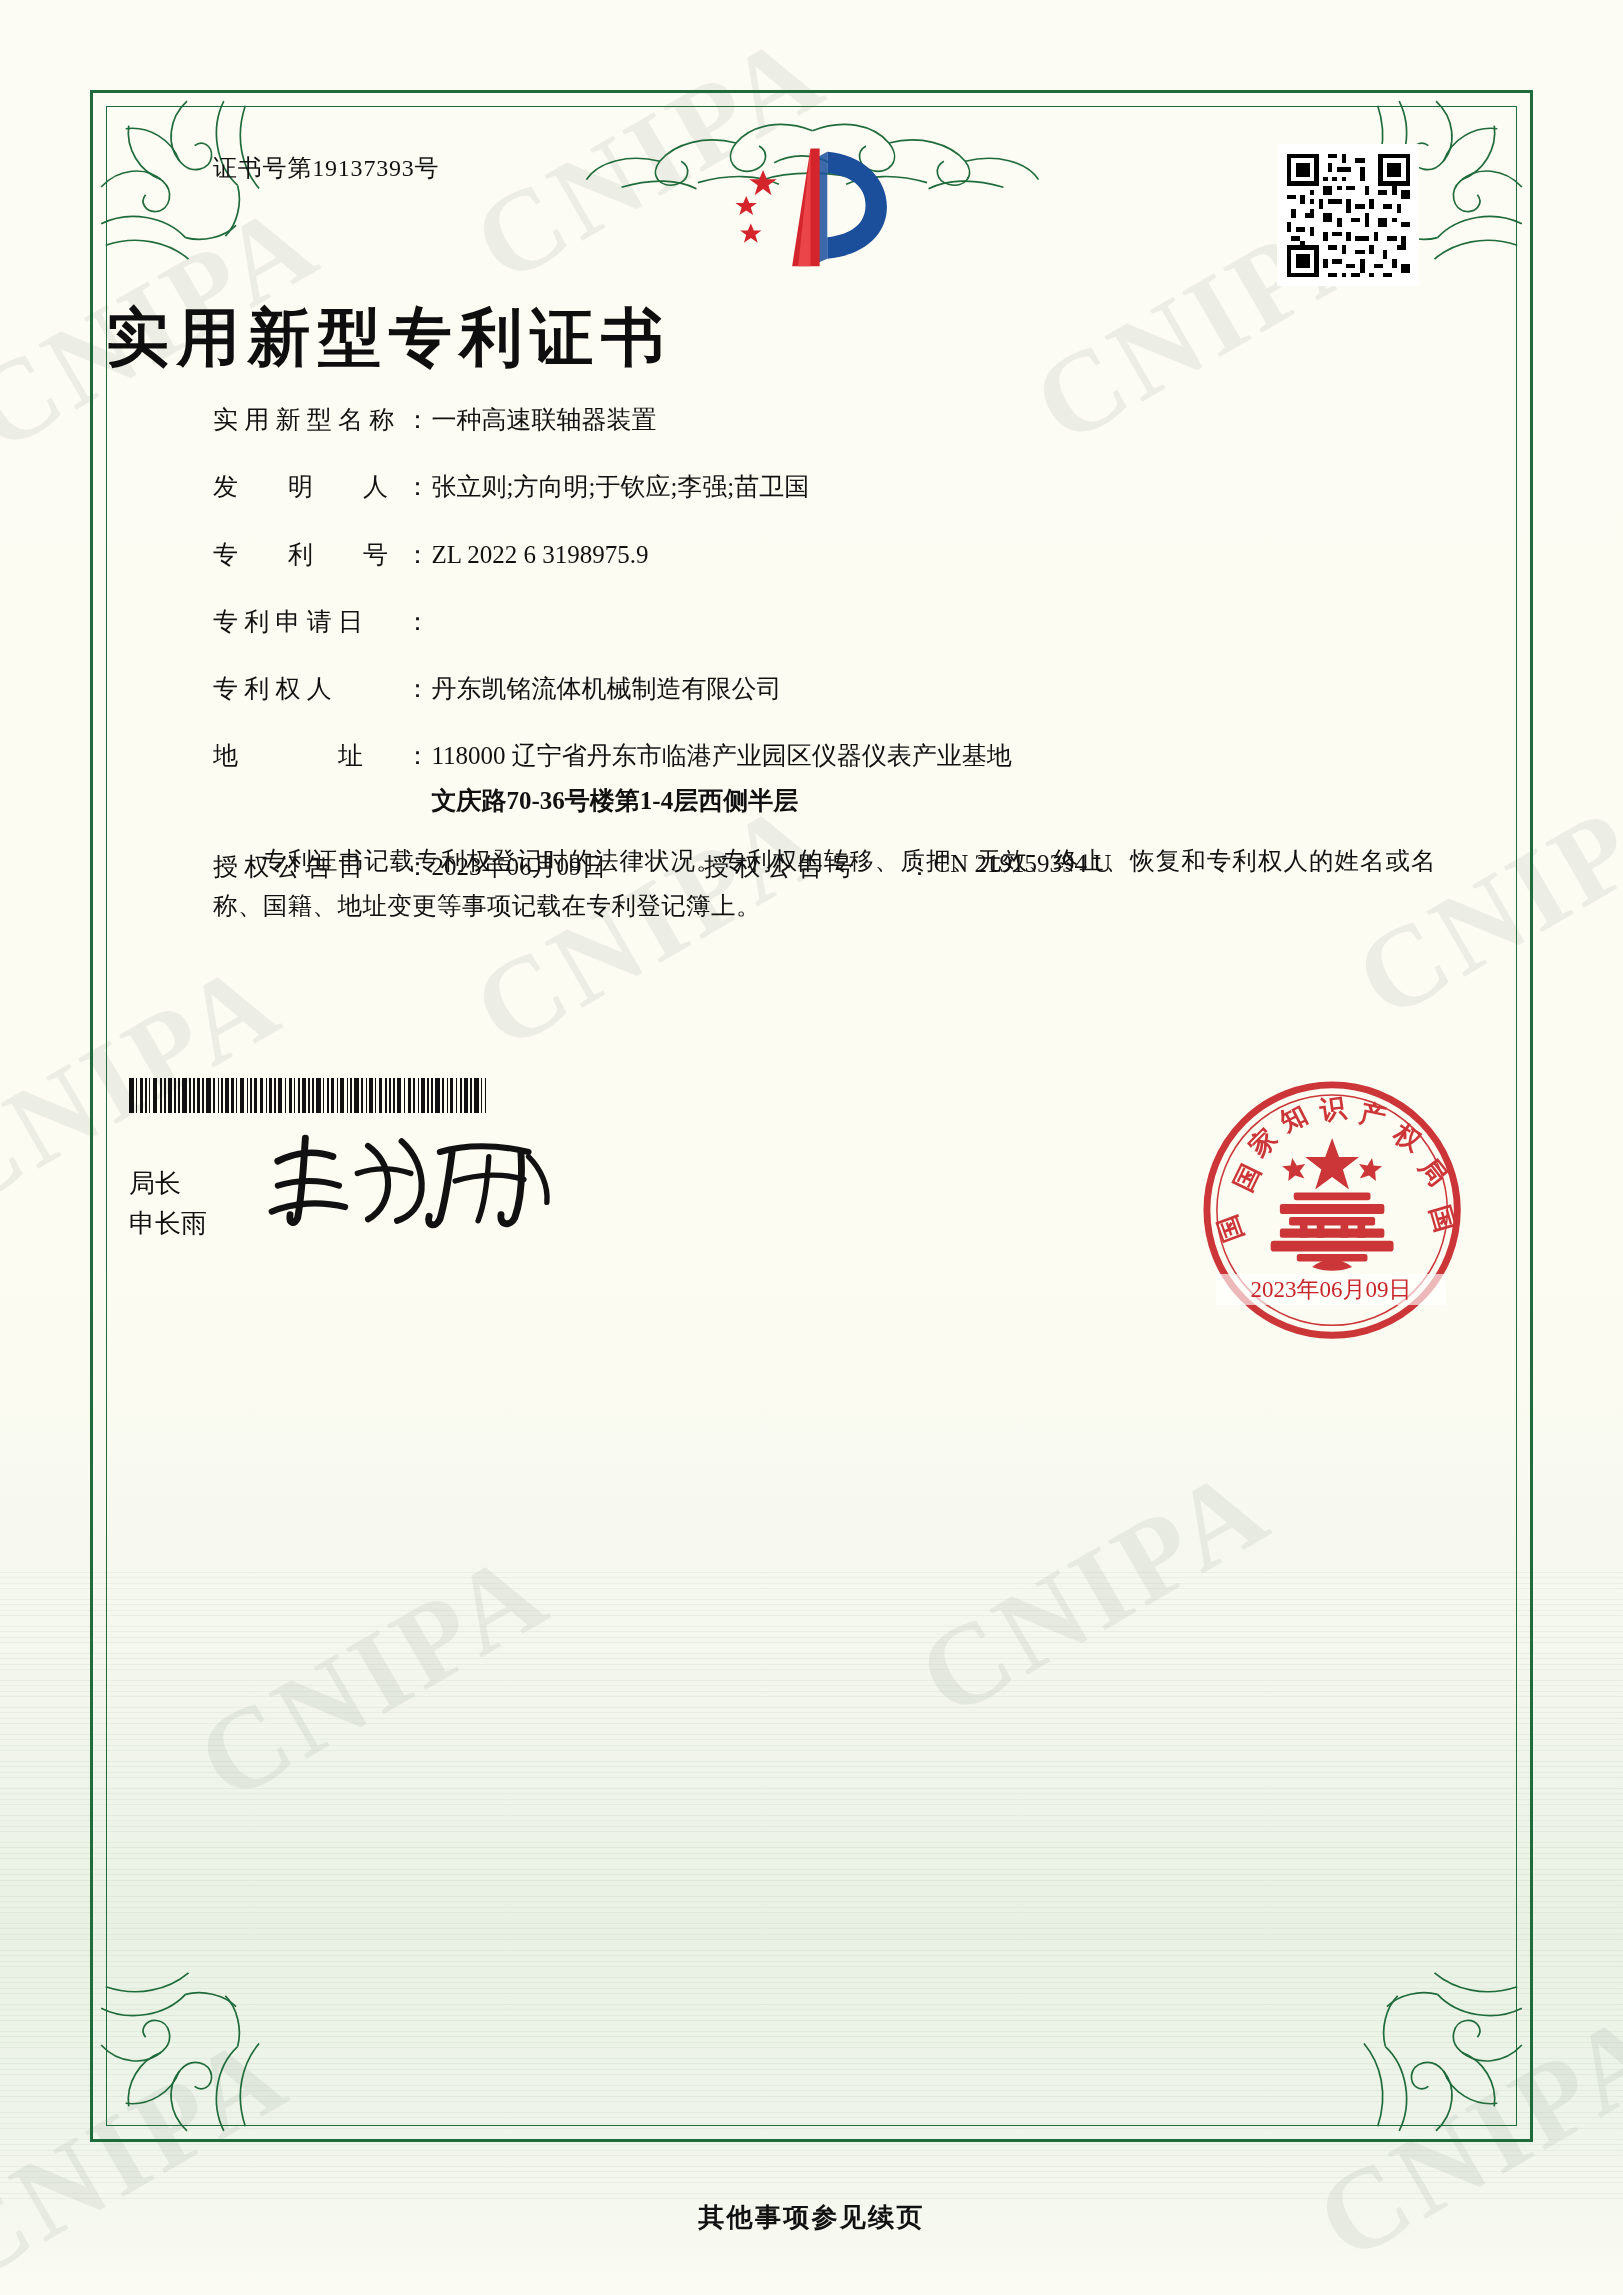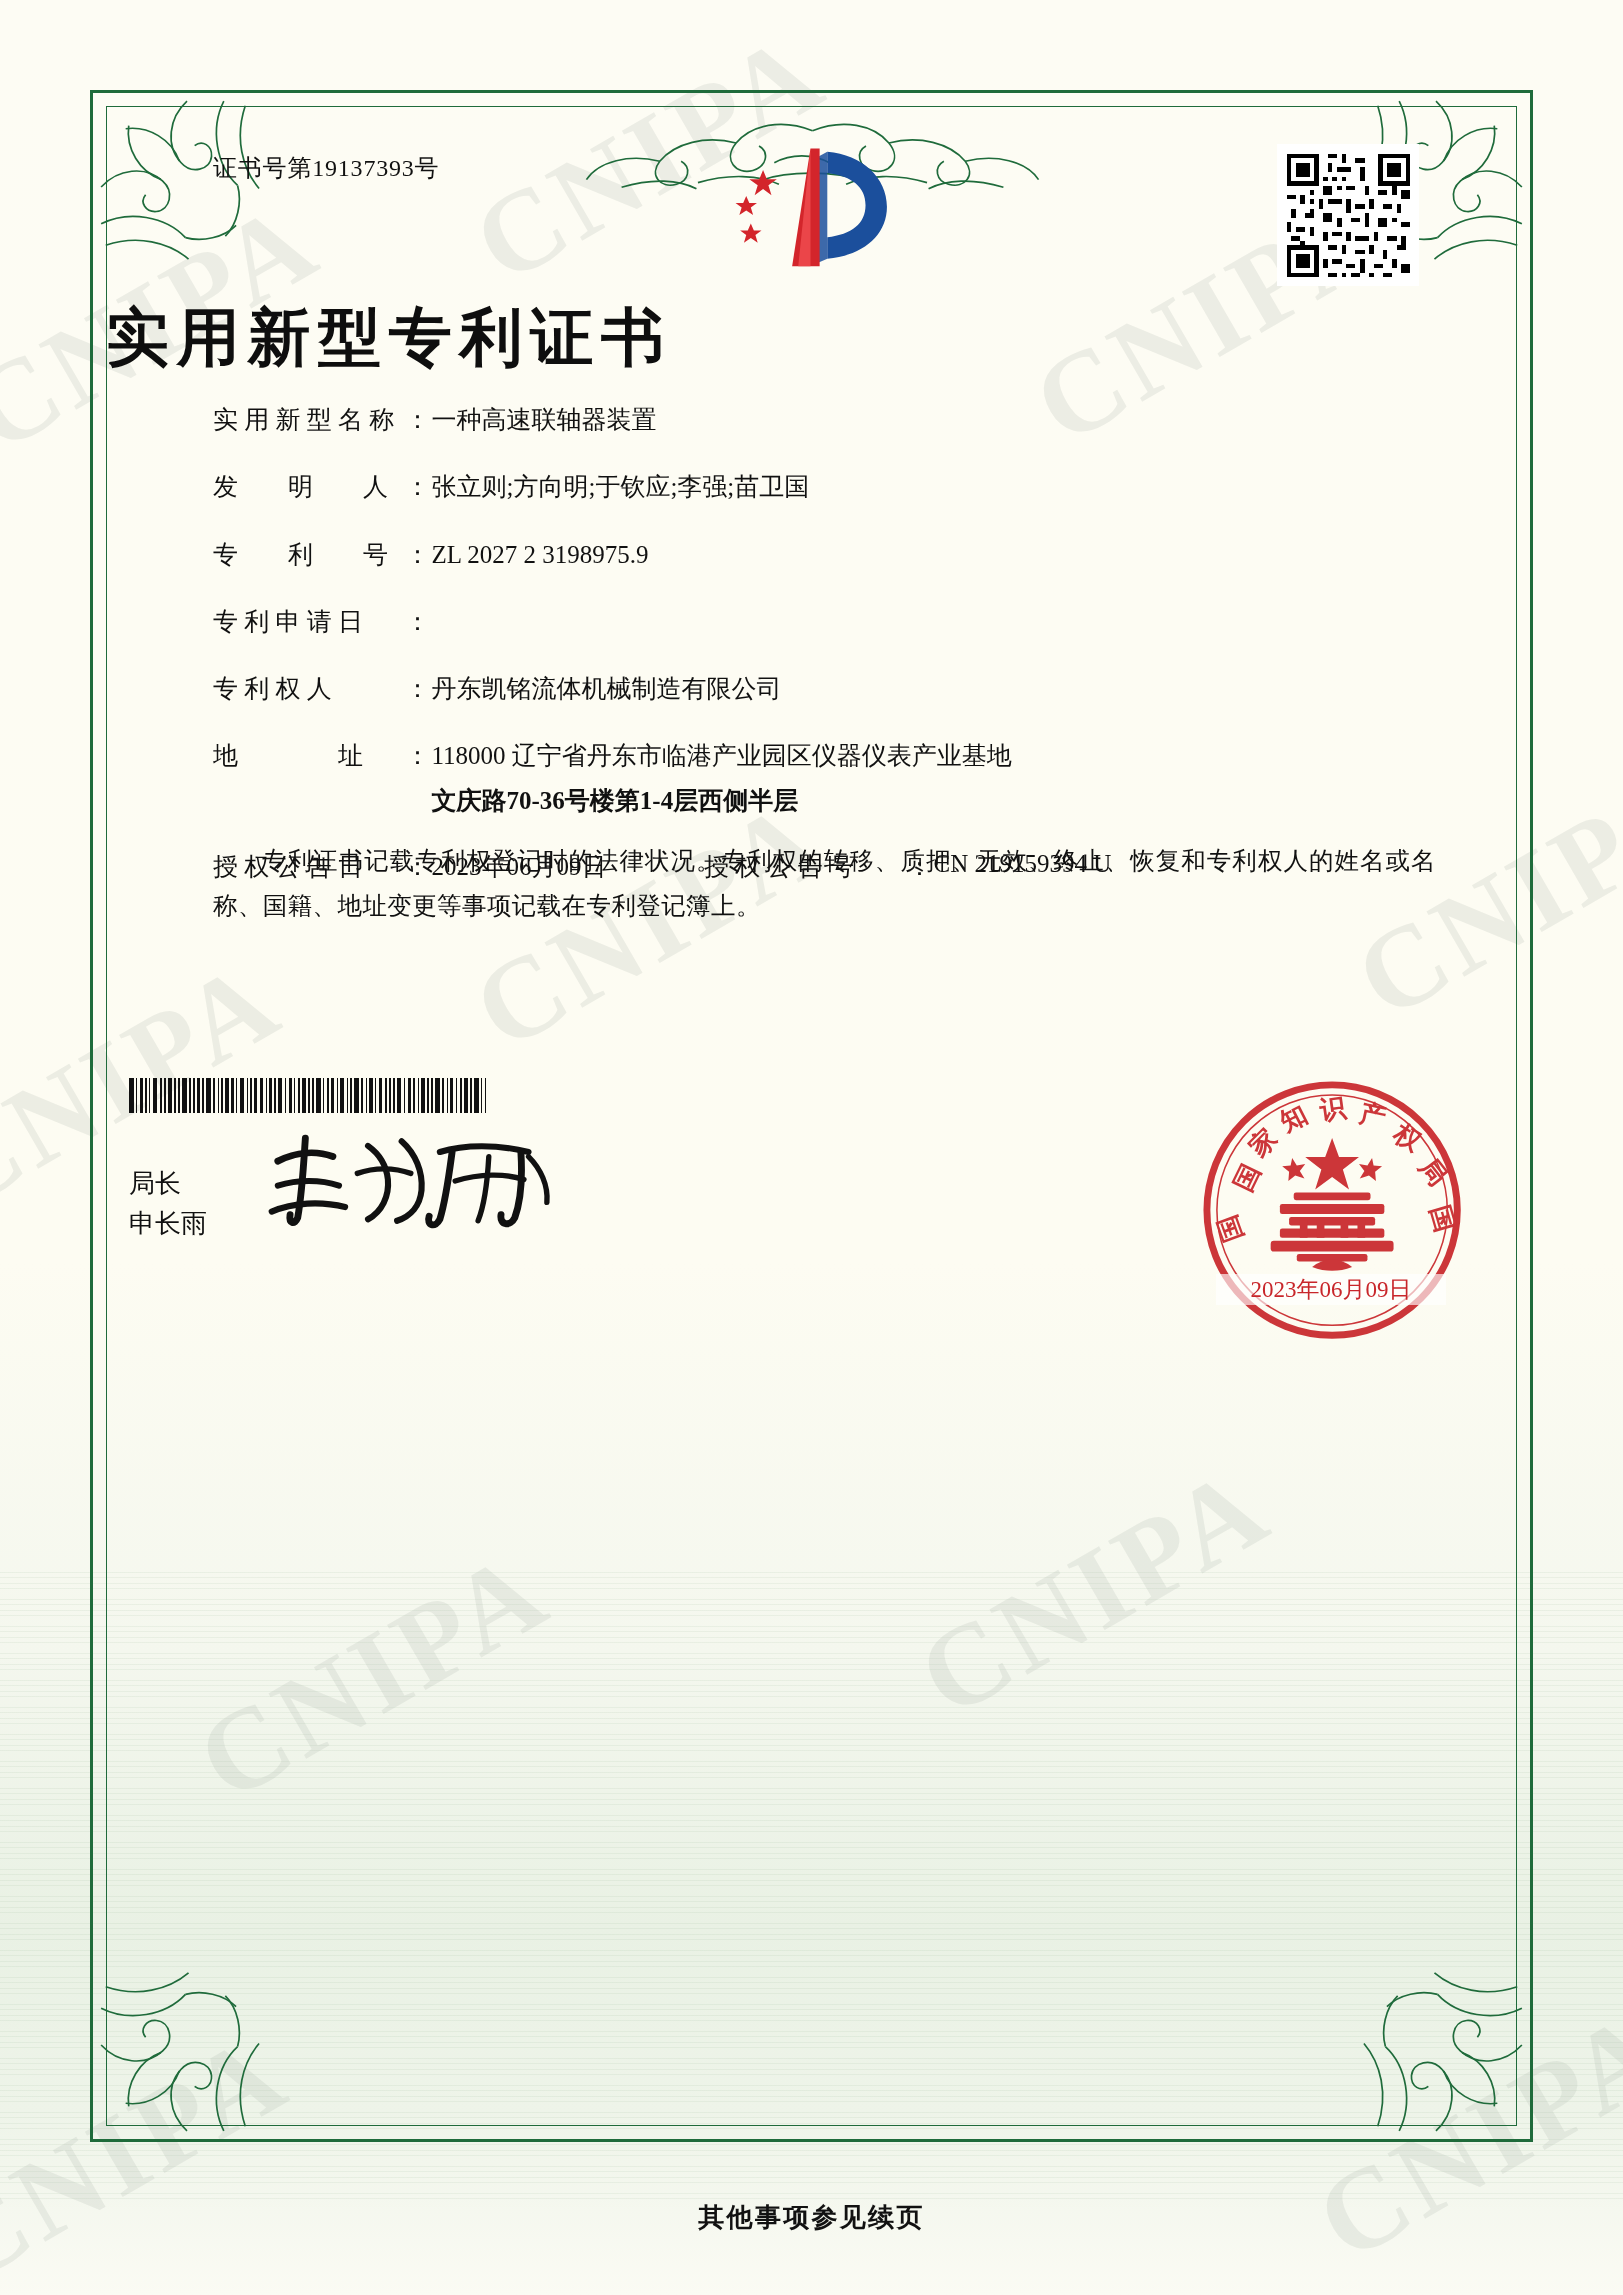--- a/index.html
+++ b/index.html
@@ -484,21 +484,21 @@
 
       <div class="field-row">
         <span class="f-label">发　　明　　人</span>
         <span class="f-colon">：</span>
         <span class="f-value">张立则;方向明;于钦应;李强;苗卫国</span>
       </div>
 
       <div class="field-row">
         <span class="f-label">专　　利　　号</span>
         <span class="f-colon">：</span>
-        <span class="f-value">ZL 2027 2 3198975.9</span>
+        <span class="f-value">ZL 2022 6 3198975.9</span>
       </div>
 
       <div class="field-row">
         <span class="f-label">专 利 申 请 日</span>
         <span class="f-colon">：</span>
       </div>
 
       <div class="field-row">
         <span class="f-label">专 利 权 人</span>
         <span class="f-colon">：</span>

